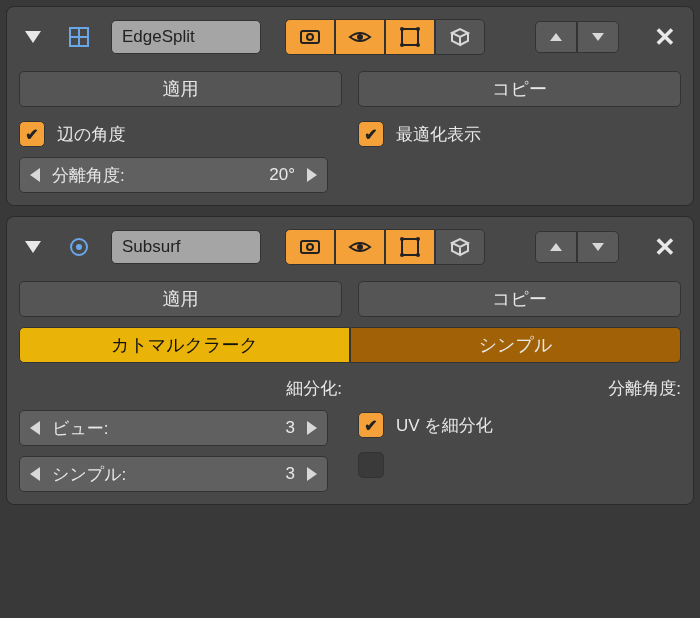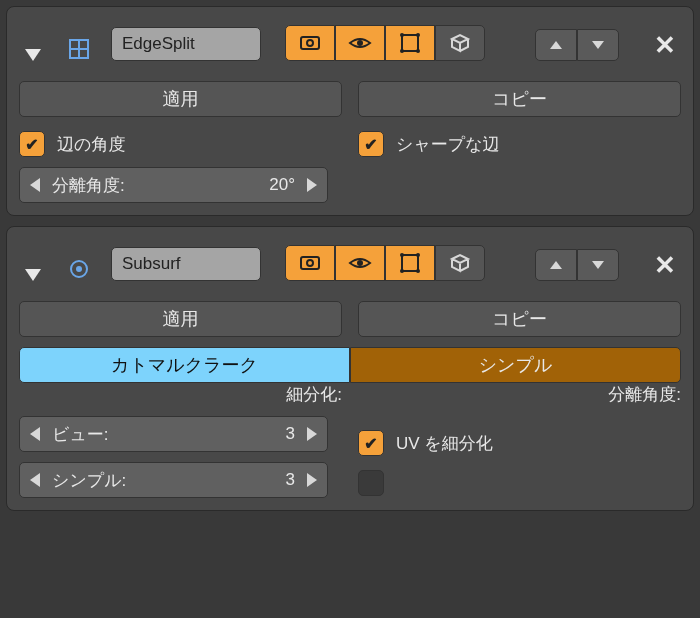--- a/index.html
+++ b/index.html
@@ -1,51 +1,51 @@
 <!DOCTYPE html>
 <html><head>
 <meta charset="utf-8">
 <style>
 * { box-sizing: border-box; margin: 0; padding: 0; font-family: sans-serif; }
 body { background: #393939; width: 700px; height: 618px; padding: 6px; color: #e8e8e8; font-size: 17px; }
 .panel { background: #484848; border: 1px solid #2a2a2a; border-radius: 8px; margin-bottom: 10px; padding: 6px 12px 12px 12px; }
-.header { display: flex; align-items: flex-end; gap: 20px; height: 48px; }
+.header { display: flex; align-items: center; gap: 20px; height: 48px; }
 .tri-down { width: 0; height: 0; border-left: 8px solid transparent; border-right: 8px solid transparent; border-top: 12px solid #e8e8e8; margin: 0 6px; cursor: pointer; }
 .mod-icon { width: 24px; height: 24px; display: flex; align-items: center; justify-content: center; }
 .name-field { background: #a5a5a5; color: #222; border: 1px solid #333; border-radius: 5px; height: 34px; width: 150px; padding: 0 10px; font-size: 17px; display: flex; align-items: center; }
 .toggle-group { display: flex; gap: 0; margin-left: 4px; }
 .toggle-btn { width: 50px; height: 36px; display: flex; align-items: center; justify-content: center; border: 1px solid #333; background: #555; cursor: pointer; }
 .toggle-btn.active { background: #f5a13a; }
 .toggle-btn:first-child { border-radius: 5px 0 0 5px; }
 .toggle-btn:last-child { border-radius: 0 5px 5px 0; }
 .toggle-btn svg { width: 24px; height: 24px; }
 .header-spacer { flex: 1; }
 .mini-group { display: flex; }
 .mini-btn { width: 42px; height: 32px; display: flex; align-items: center; justify-content: center; background: #5a5a5a; border: 1px solid #333; cursor: pointer; }
 .mini-btn:first-child { border-radius: 5px 0 0 5px; }
 .mini-btn:last-child { border-radius: 0 5px 5px 0; }
 .close-btn { width: 32px; height: 32px; display: flex; align-items: center; justify-content: center; cursor: pointer; font-size: 26px; font-weight: bold; margin-left: 10px; }
-.row { display: flex; gap: 16px; margin-top: 20px; }
+.row { display: flex; gap: 16px; margin-top: 10px; }
 .col { flex: 1; }
 .wide-btn { background: #555; border: 1px solid #333; border-radius: 5px; height: 36px; display: flex; align-items: center; justify-content: center; cursor: pointer; font-size: 18px; }
 .check-row { display: flex; align-items: center; gap: 12px; margin-top: 14px; }
 .checkbox { width: 26px; height: 26px; border-radius: 5px; border: 1px solid #333; display: flex; align-items: center; justify-content: center; cursor: pointer; }
 .checkbox.checked { background: #f5a13a; }
 .checkbox.checked::after { content: "✔"; color: #222; font-size: 16px; font-weight: bold; }
 .checkbox.unchecked { background: #3a3a3a; }
 .num-field { background: #606060; border: 1px solid #333; border-radius: 5px; height: 36px; display: flex; align-items: center; padding: 0 10px; cursor: pointer; margin-top: 10px; width: 309px; position: relative; font-size: 17px; gap: 38px; }
 .num-field .arrow-l { position: absolute; left: 10px; width: 0; height: 0; border-top: 7px solid transparent; border-bottom: 7px solid transparent; border-right: 10px solid #d8d8d8; }
 .num-field .arrow-r { position: absolute; right: 10px; width: 0; height: 0; border-top: 7px solid transparent; border-bottom: 7px solid transparent; border-left: 10px solid #d8d8d8; }
 .num-field .nf-label { margin-left: 22px; }
 .num-field .nf-val { margin-left: auto; margin-right: 22px; }
 .tabs { display: flex; margin-top: 10px; }
 .tab { flex: 1; height: 36px; display: flex; align-items: center; justify-content: center; border: 1px solid #333; cursor: pointer; font-size: 18px; }
-.tab.active { background: #7dd3fc; color: #111; border-radius: 5px 0 0 5px; }
+.tab.active { background: #eab308; color: #111; border-radius: 5px 0 0 5px; }
 .tab.inactive { background: #a16207; border-radius: 0 5px 5px 0; }
-.section-label { margin-top: 0; font-size: 17px; }
+.section-label { margin-top: 14px; font-size: 17px; }
 .two-col { display: flex; gap: 16px; }
 .two-col > div { flex: 1; text-align: right; }
 </style>
 </head>
 <body>
 
 <div class="panel">
   <div class="header">
     <div class="tri-down"></div>
     <div class="mod-icon">
@@ -113,21 +113,21 @@
       <div class="num-field">
         <div class="arrow-l"></div>
         <span class="nf-label">分離角度:</span>
         <span class="nf-val">20°</span>
         <div class="arrow-r"></div>
       </div>
     </div>
     <div>
       <div class="check-row">
         <div class="checkbox checked"></div>
-        <span>シャープな辺</span>
+        <span>最適化表示</span>
       </div>
     </div>
   </div>
 </div>
 
 <div class="panel">
   <div class="header">
     <div class="tri-down"></div>
     <div class="mod-icon">
       <svg viewBox="0 0 24 24">
@@ -201,21 +201,21 @@
       </div>
       <div class="num-field">
         <div class="arrow-l"></div>
         <span class="nf-label">シンプル:</span>
         <span class="nf-val">3</span>
         <div class="arrow-r"></div>
       </div>
     </div>
     <div>
       <div class="section-label">分離角度:</div>
-      <div class="check-row" style="margin-top:24px;">
+      <div class="check-row" style="margin-top:12px;">
         <div class="checkbox checked"></div>
         <span>UV を細分化</span>
       </div>
       <div class="check-row">
         <div class="checkbox unchecked"></div>
       </div>
     </div>
   </div>
 </div>
 

